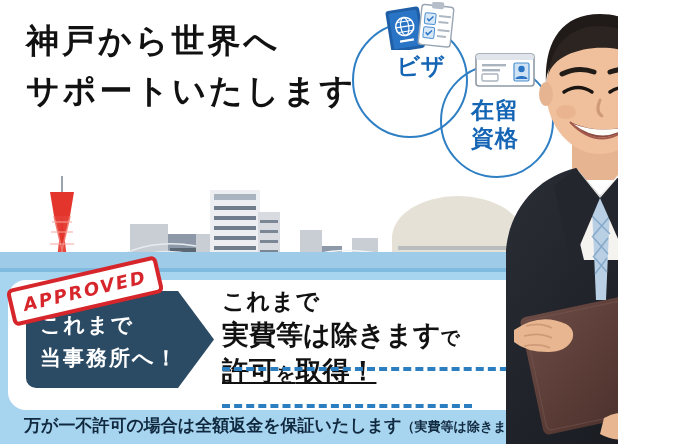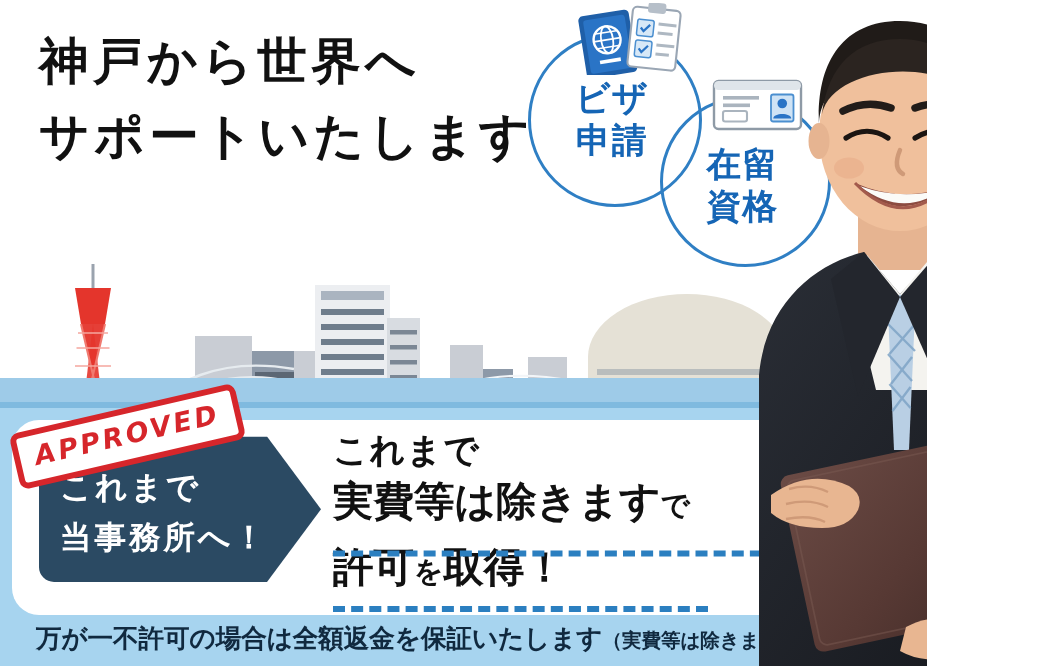--- a/index.html
+++ b/index.html
@@ -28,21 +28,21 @@
     z-index:14;
   }
   #circle-visa{left:352px;top:22px;width:112px;height:112px;}
   #circle-status{left:440px;top:64px;width:110px;height:110px;}
 
   .circle-label{
     position:absolute;z-index:20;text-align:center;
     color:#1565b5;font-weight:700;letter-spacing:1px;
     font-size:23px;line-height:28px;white-space:nowrap;
   }
-  #label-visa{left:364px;top:52px;width:88px;}
+  #label-visa{left:377px;top:52px;width:88px;}
   #label-status{left:452px;top:96px;width:86px;}
 
   
   .icon-passport{position:absolute;left:378px;top:2px;width:84px;height:48px;z-index:22;}
   .icon-card{position:absolute;left:474px;top:50px;width:62px;height:40px;z-index:22;}
 
   
   .skyline{
     position:absolute;left:0;top:176px;width:700px;height:108px;
     z-index:8;overflow:hidden;
@@ -93,21 +93,21 @@
   
   .promise{
     position:absolute;left:222px;top:286px;width:330px;z-index:15;
   }
   .promise .p-line{
     color:#111111;font-weight:700;white-space:nowrap;
   }
   .p1{font-size:23px;line-height:31px;letter-spacing:1px;}
   .p2{font-size:27px;line-height:36px;letter-spacing:0px;position:relative;}
   .p2 .small{font-size:19px;}
-  .p3{font-size:27px;line-height:48px;letter-spacing:0px;position:relative;}
+  .p3{font-size:27px;line-height:32px;letter-spacing:0px;position:relative;text-decoration:underline;}
   .p3 .small{font-size:19px;}
   .dash{
     position:absolute;left:0;height:0;width:298px;
     border-bottom:4px dashed #2b7fc0;
   }
   #dash1{top:367px;left:222px;z-index:17;}
   #dash2{top:404px;left:222px;z-index:17;width:250px;}
 
   
   .footer-note{
@@ -274,21 +274,20 @@
   <div class="headline">
     <div class="line">神戸から世界へ</div>
     <div class="line">サポートいたします</div>
   </div>
 
   <div class="circle" id="circle-visa"></div>
   <div class="circle" id="circle-status"></div>
 
   <div class="circle-label" id="label-visa">
     <div>ビザ</div>
-    <div>申請</div>
   </div>
 
   <div class="circle-label" id="label-status">
     <div>在留</div>
     <div>資格</div>
   </div>
 
   <div class="icon-passport">
     <svg width="84" height="48" viewBox="0 0 84 48" xmlns="http://www.w3.org/2000/svg">
       <g transform="rotate(-9 30 26)">

